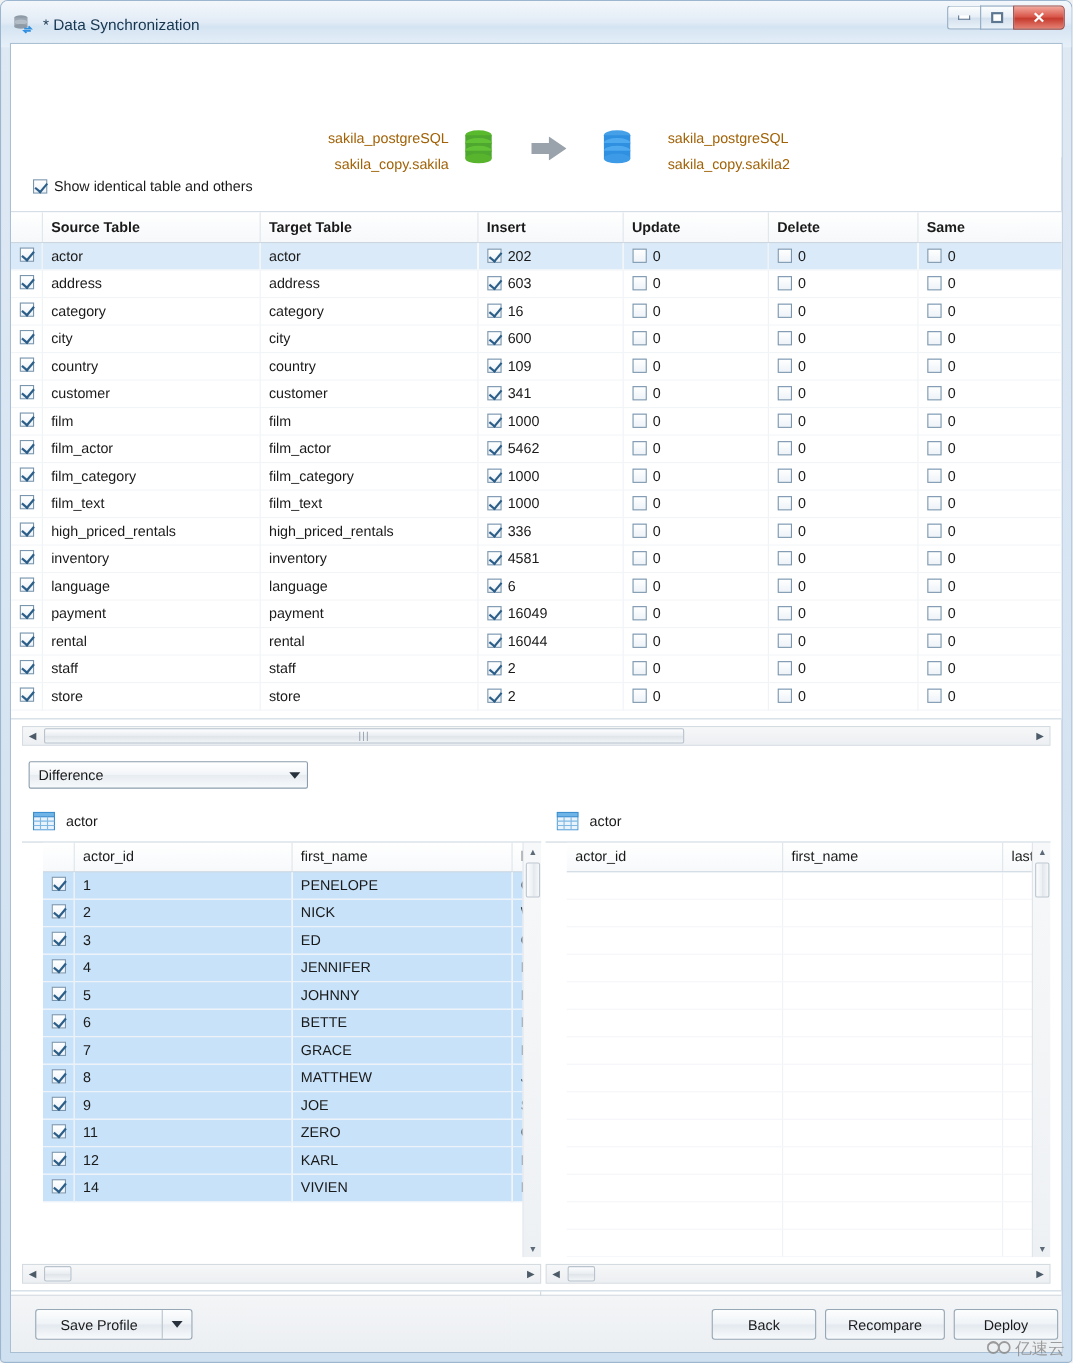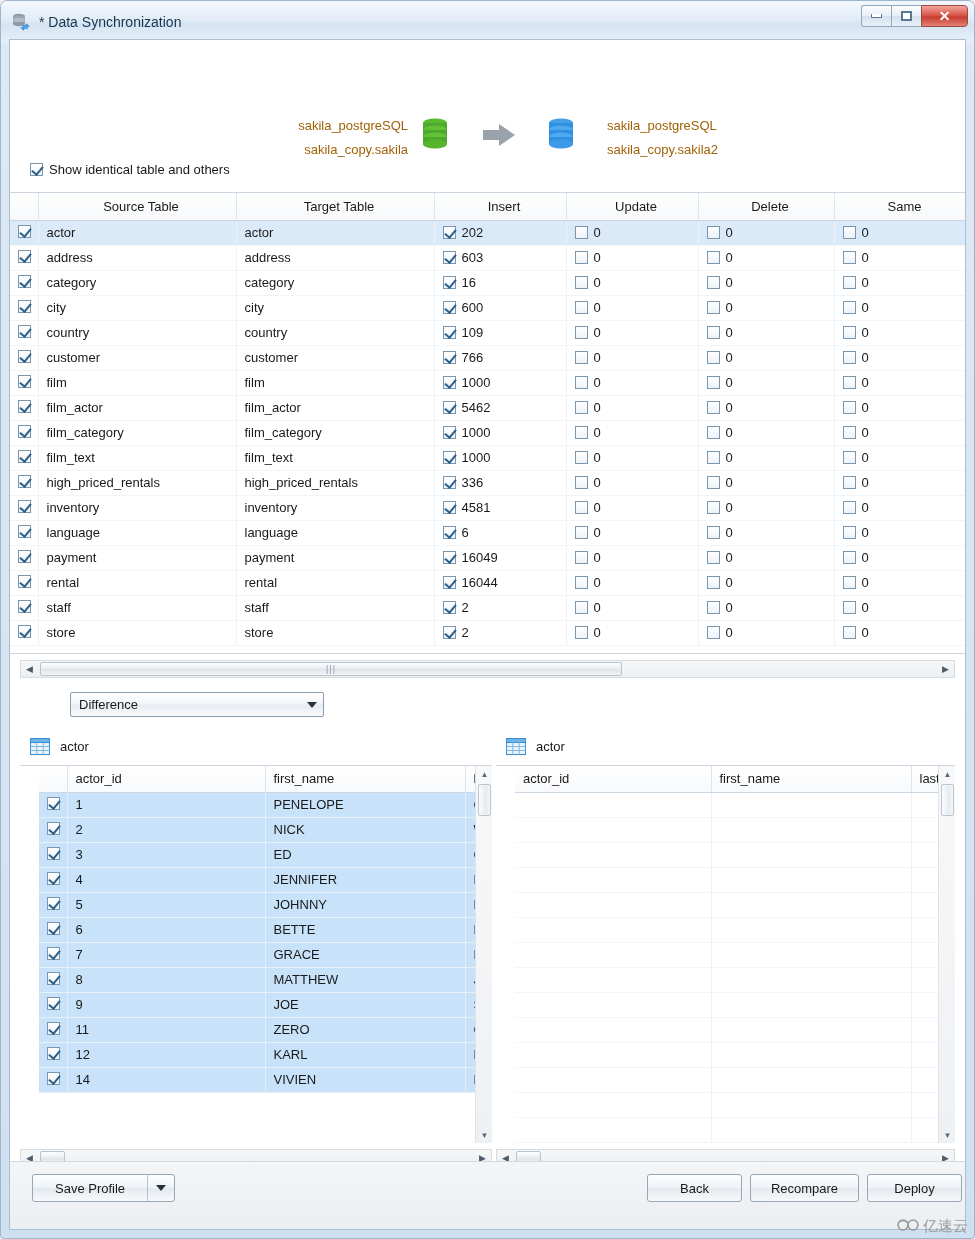--- a/index.html
+++ b/index.html
@@ -113,21 +113,21 @@
     position: absolute; left: 0; top: 152px; right: 0;
     height: 462px;
     border-top: 1px solid #cbd6e0;
     border-bottom: 1px solid #cbd6e0;
     background: #fff;
     overflow: hidden;
   }
   table.grid { border-collapse: collapse; width: 100%; table-layout: fixed; }
   table.grid th {
     height: 27px;
-    font-weight: normal; text-align: center;
+    font-weight: bold; text-align: left;
     font-size: 13px;
     padding: 0 0 0 8px;
     background: linear-gradient(180deg,#ffffff 0%, #f6f8fa 100%);
     border-right: 1px solid #dfe5ea;
     border-bottom: 1px solid #cbd6e0;
     color: #1a1a1a;
   }
   table.grid td {
     height: 25px;
     padding: 0 0 0 8px;
@@ -180,21 +180,20 @@
   
   #diffselect {
     position: absolute; left: 16px; top: 652px;
     width: 254px; height: 25px;
     border: 1px solid #8b9dad;
     border-radius: 2px;
     background: linear-gradient(180deg,#ffffff 0%, #f2f5f8 48%, #e7ecf1 52%, #f8fafc 100%);
     display: flex; align-items: center;
     padding: 0 6px 0 8px;
     font-size: 13px;
-    margin-left: 44px;
   }
   #diffselect .lbl { flex: 1 1 auto; }
   .caret-down {
     width: 0; height: 0;
     border-left: 5px solid transparent;
     border-right: 5px solid transparent;
     border-top: 6px solid #26313b;
   }
 
   
@@ -263,21 +262,21 @@
   #msgarea {
     position: absolute; left: 0; right: 0; top: 1133px; height: 52px;
     background: #fff; border-top: 1px solid #cbd6e0;
     display: flex;
   }
   #msg-left { width: 482px; padding: 3px 0 0 6px; font-size: 13px; border-right: 1px solid #cbd6e0; }
   #msg-right { flex: 1 1 auto; }
 
   
   #btnbar {
-    position: absolute; left: 0; right: 0; bottom: 0; height: 68px;
+    position: absolute; left: 0; right: 0; bottom: 0; height: 52px;
     background: linear-gradient(180deg,#f3f5f7 0%, #eceff2 100%);
     border-top: 1px solid #d2d9df;
   }
   .btn {
     position: absolute; top: 12px; height: 28px;
     border: 1px solid #97a7b5; border-radius: 3px;
     background: linear-gradient(180deg,#fdfefe 0%, #eff3f7 48%, #e3e9ef 52%, #f8fafc 100%);
     display: flex; align-items: center; justify-content: center;
     font-size: 13px; color: #1a1a1a;
   }
@@ -545,21 +544,21 @@
                 </span>
               </td>
             </tr>
             <tr>
               <td class="cbcell"><span class="cb checked"></span></td>
               <td>customer</td>
               <td>customer</td>
               <td>
                 <span class="cellcb">
                   <span class="cb checked"></span>
-                  <span>766</span>
+                  <span>341</span>
                 </span>
               </td>
               <td>
                 <span class="cellcb">
                   <span class="cb"></span>
                   <span>0</span>
                 </span>
               </td>
               <td>
                 <span class="cellcb">

